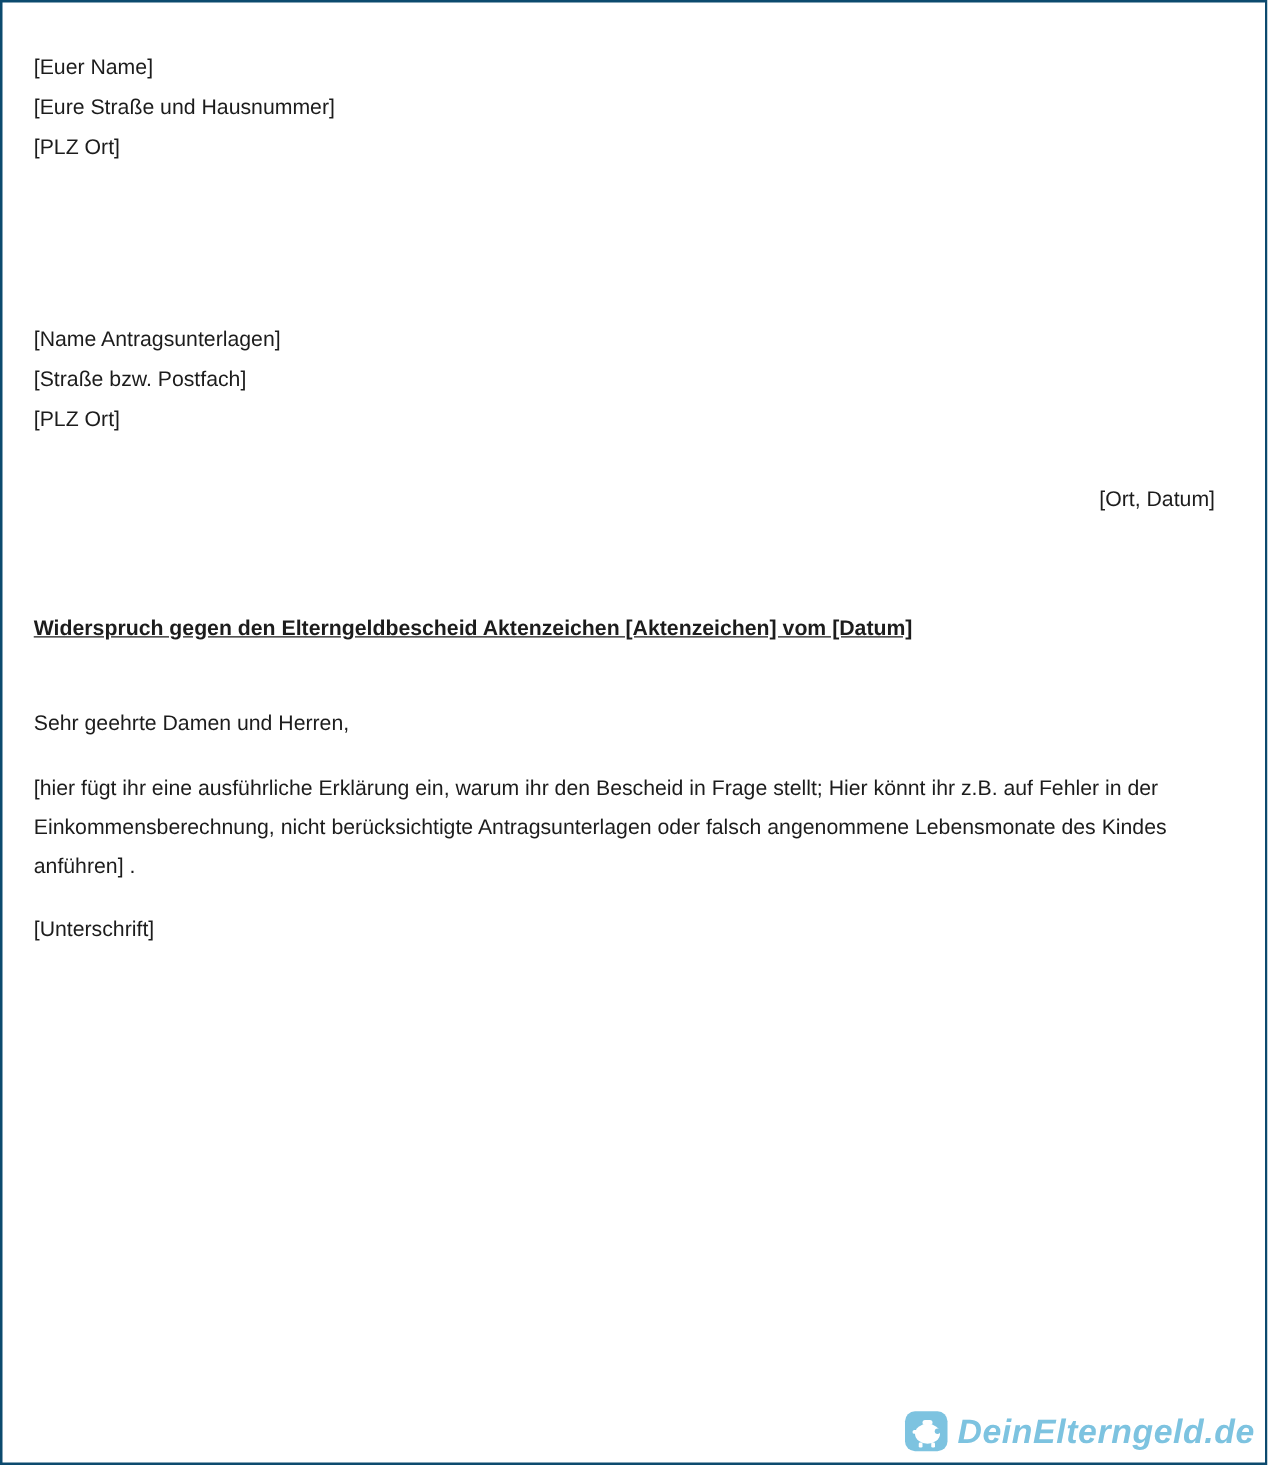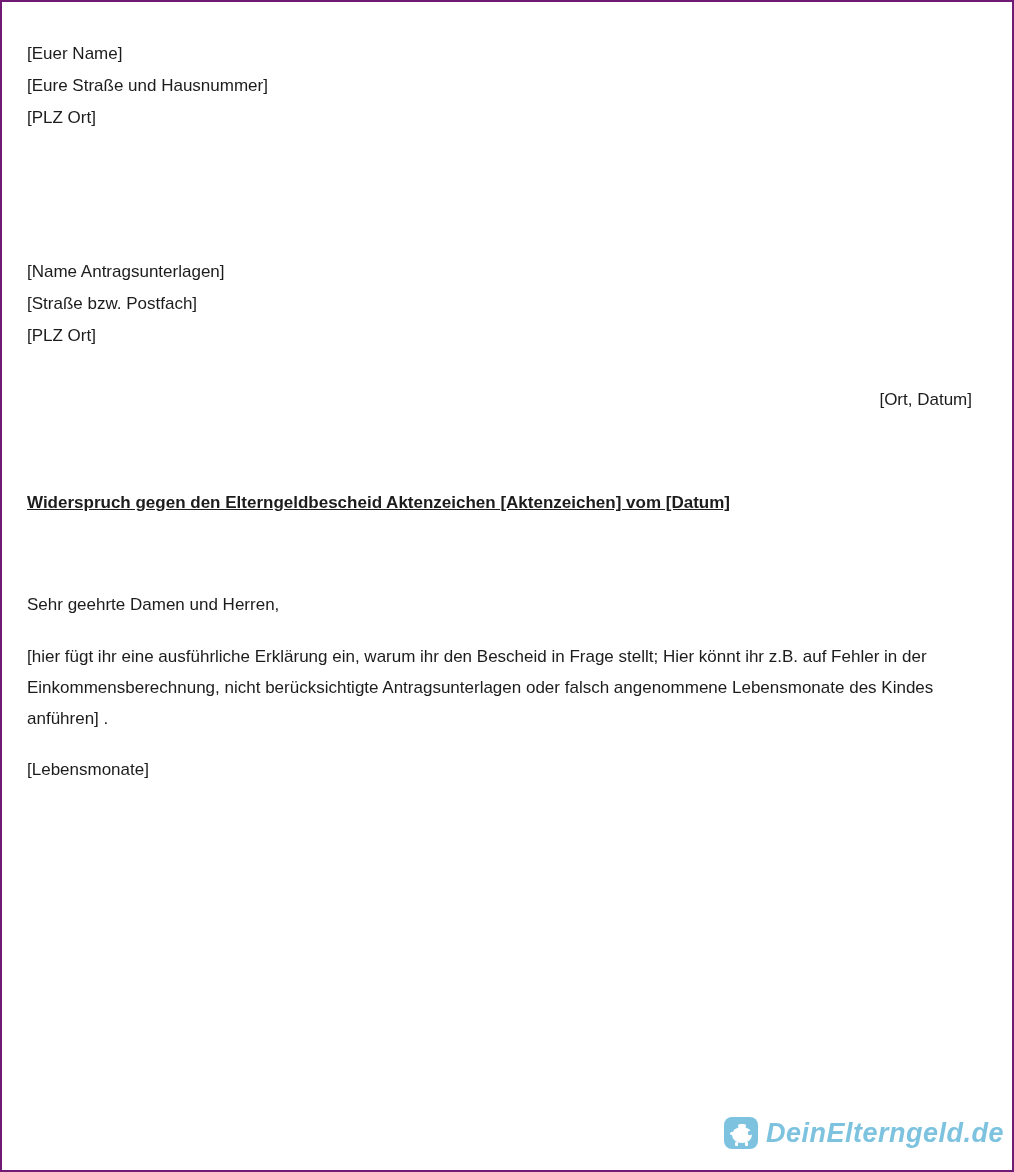--- a/index.html
+++ b/index.html
@@ -6,21 +6,21 @@
     margin: 0;
     padding: 0;
     background: #ffffff;
   }
   .page {
     position: relative;
     width: 1014px;
     height: 1172px;
     box-sizing: border-box;
     background: #ffffff;
-    border: 2px solid #701a75;
+    border: 2px solid #0c4a6e;
     font-family: "Liberation Sans", "DejaVu Sans", sans-serif;
     font-size: 17px;
     color: #1c1c1c;
     overflow: hidden;
   }
   .content {
     position: absolute;
     left: 25px;
     right: 40px;
     top: 36px;
@@ -40,39 +40,39 @@
     margin-top: 32px;
     line-height: 32px;
   }
   .subject {
     font-weight: bold;
     margin-top: 71px;
     line-height: 32px;
     text-decoration: underline;
   }
   .salutation {
-    margin-top: 70px;
+    margin-top: 44px;
     line-height: 32px;
   }
   .para {
     margin: 20px 0 0 0;
     line-height: 31px;
   }
   .closing {
     margin-top: 22px;
     line-height: 31px;
   }
   .signature {
     margin-top: 20px;
     line-height: 31px;
   }
   .brand {
     position: absolute;
     right: 8px;
-    bottom: 20px;
+    bottom: 8px;
     display: flex;
     align-items: center;
     gap: 7px;
   }
   .brand-icon {
     width: 36px;
     height: 34px;
     flex: 0 0 auto;
   }
   .brand-text {
@@ -104,21 +104,21 @@
 
     <div class="date-line">[Ort, Datum]</div>
 
     <div class="subject">Widerspruch gegen den Elterngeldbescheid Aktenzeichen [Aktenzeichen] vom [Datum]</div>
 
     <div class="salutation">Sehr geehrte Damen und Herren,</div>
 
     <p class="para">[hier fügt ihr eine ausführliche Erklärung ein, warum ihr den Bescheid in Frage stellt; Hier könnt ihr z.B. auf Fehler in der Einkommensberechnung, nicht berücksichtigte Antragsunterlagen oder falsch angenommene Lebensmonate des Kindes anführen] .</p>
 
 
-    <div class="signature">[Lebensmonate]</div>
+    <div class="signature">[Unterschrift]</div>
 
   </div>
 
   <div class="brand">
     <span class="brand-icon">
       <svg viewBox="0 0 36 34" width="36" height="34" xmlns="http://www.w3.org/2000/svg" aria-hidden="true">
         <rect x="1" y="1" width="34" height="32" rx="8" fill="#7dc3e0"></rect>
         <ellipse cx="19" cy="19" rx="10" ry="8" fill="#ffffff"></ellipse>
         <circle cx="27" cy="17" r="2.2" fill="#7dc3e0"></circle>
         <rect x="7" y="16" width="5" height="3" rx="1.5" fill="#ffffff"></rect>

